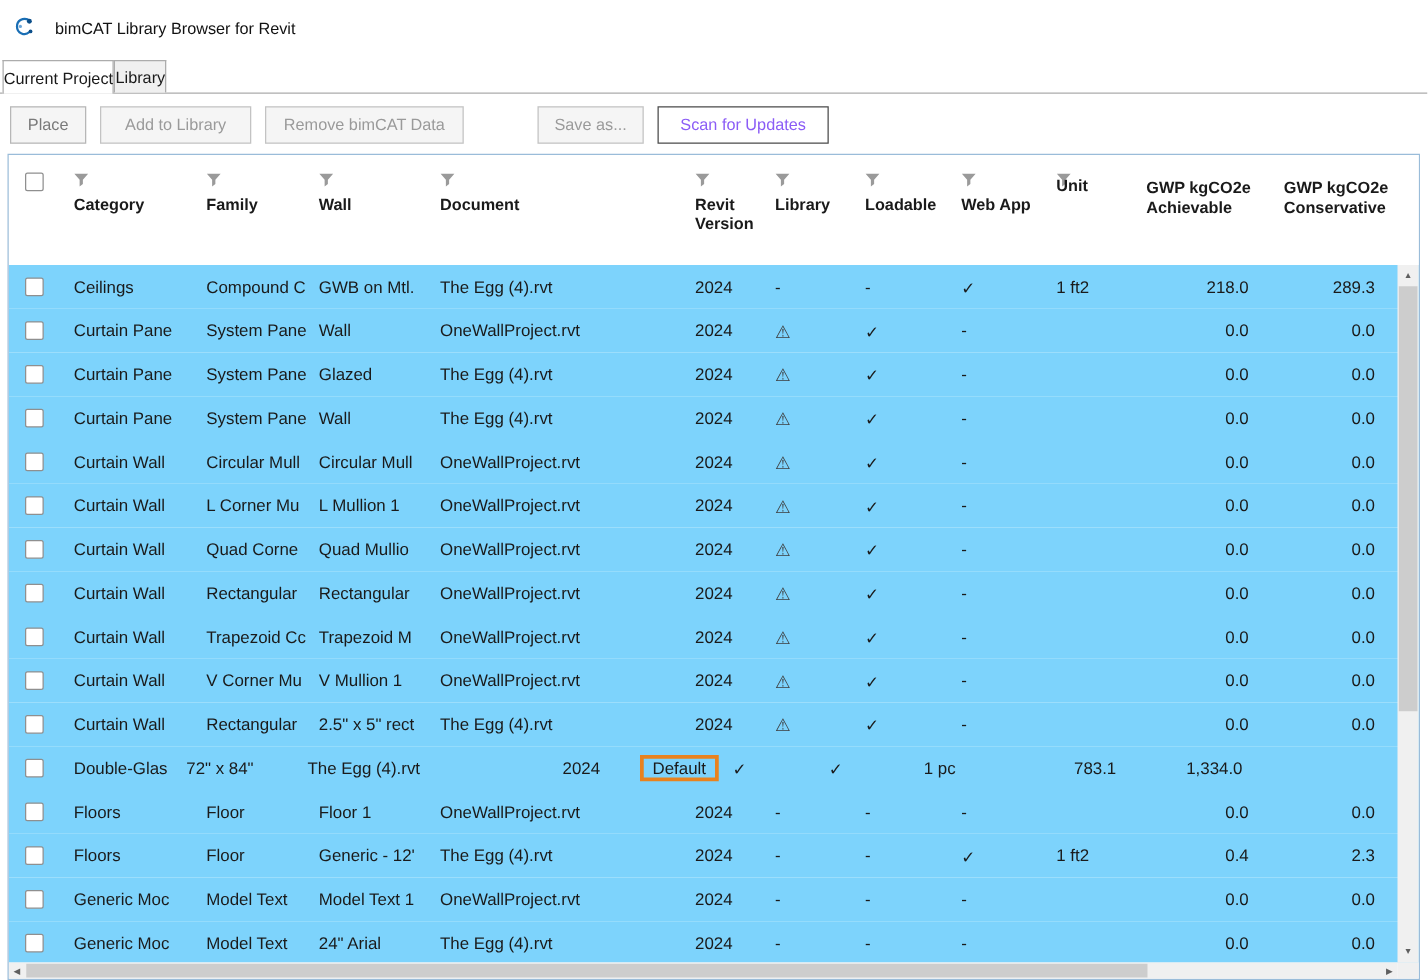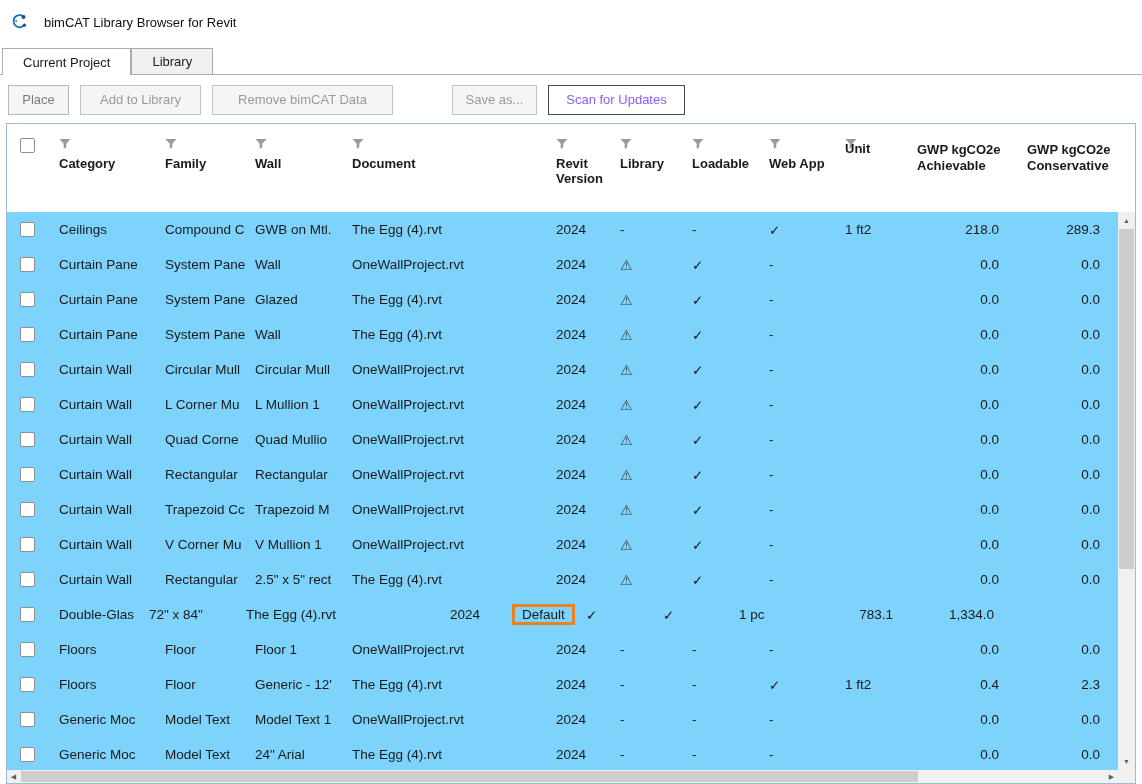--- a/index.html
+++ b/index.html
@@ -12,31 +12,31 @@
     position: relative;
   }
 
   
   .titlebar { display: flex; align-items: center; gap: 16px; padding: 10px 8px 6px 10px; height: 40px; }
   .titlebar .title { font-size: 13px; color: #111; }
 
   
   .tabbar { position: relative; height: 27px; margin-top: 8px; padding-left: 2px;
             border-bottom: 1px solid #acacac; display: flex; align-items: flex-end; }
-  .tab { font-size: 13px; padding: 5px 20px 5px; border: 1px solid #acacac; border-bottom: none;
+  .tab { font-size: 13px; padding: 5px 0 5px; border: 1px solid #acacac; border-bottom: none;
          background: #f0f0f0; color: #1a1a1a; cursor: default; }
   .tab.active { background: #ffffff; position: relative; top: 1px; padding-top: 6px; z-index: 2; }
 
   
   .toolbar { display: flex; gap: 11px; padding: 10px 0 0 8px; height: 42px; }
   .btn { font-size: 13px; height: 30px; text-align: center; line-height: 28px;
          background: #f5f5f5; border: 1px solid #c3c3c3; color: #9a9a9a; }
   .btn.place { width: 61px; color: #7a7a7a; border-color: #b7b7b7; }
   .btn.add { width: 121px; }
-  .btn.remove { width: 181px; }
+  .btn.remove { width: 159px; }
   .btn.saveas { width: 85px; margin-left: 48px; }
   .btn.scan { width: 137px; background: #ffffff; color: #8b5cf6; border: 1px solid #4a4a4a; }
 
   
   .grid { position: absolute; left: 6px; top: 123px; width: 1130px; bottom: 0;
           border: 1px solid #9abcd9; background: #fff; overflow: hidden; }
 
   .grid-header { display: flex; height: 88px; background: #fff; }
   .header-cell { font-weight: bold; font-size: 13px; display: flex; flex-direction: column;
                  align-items: flex-start; padding: 14px 0 0 8px; overflow: hidden; white-space: nowrap; }

